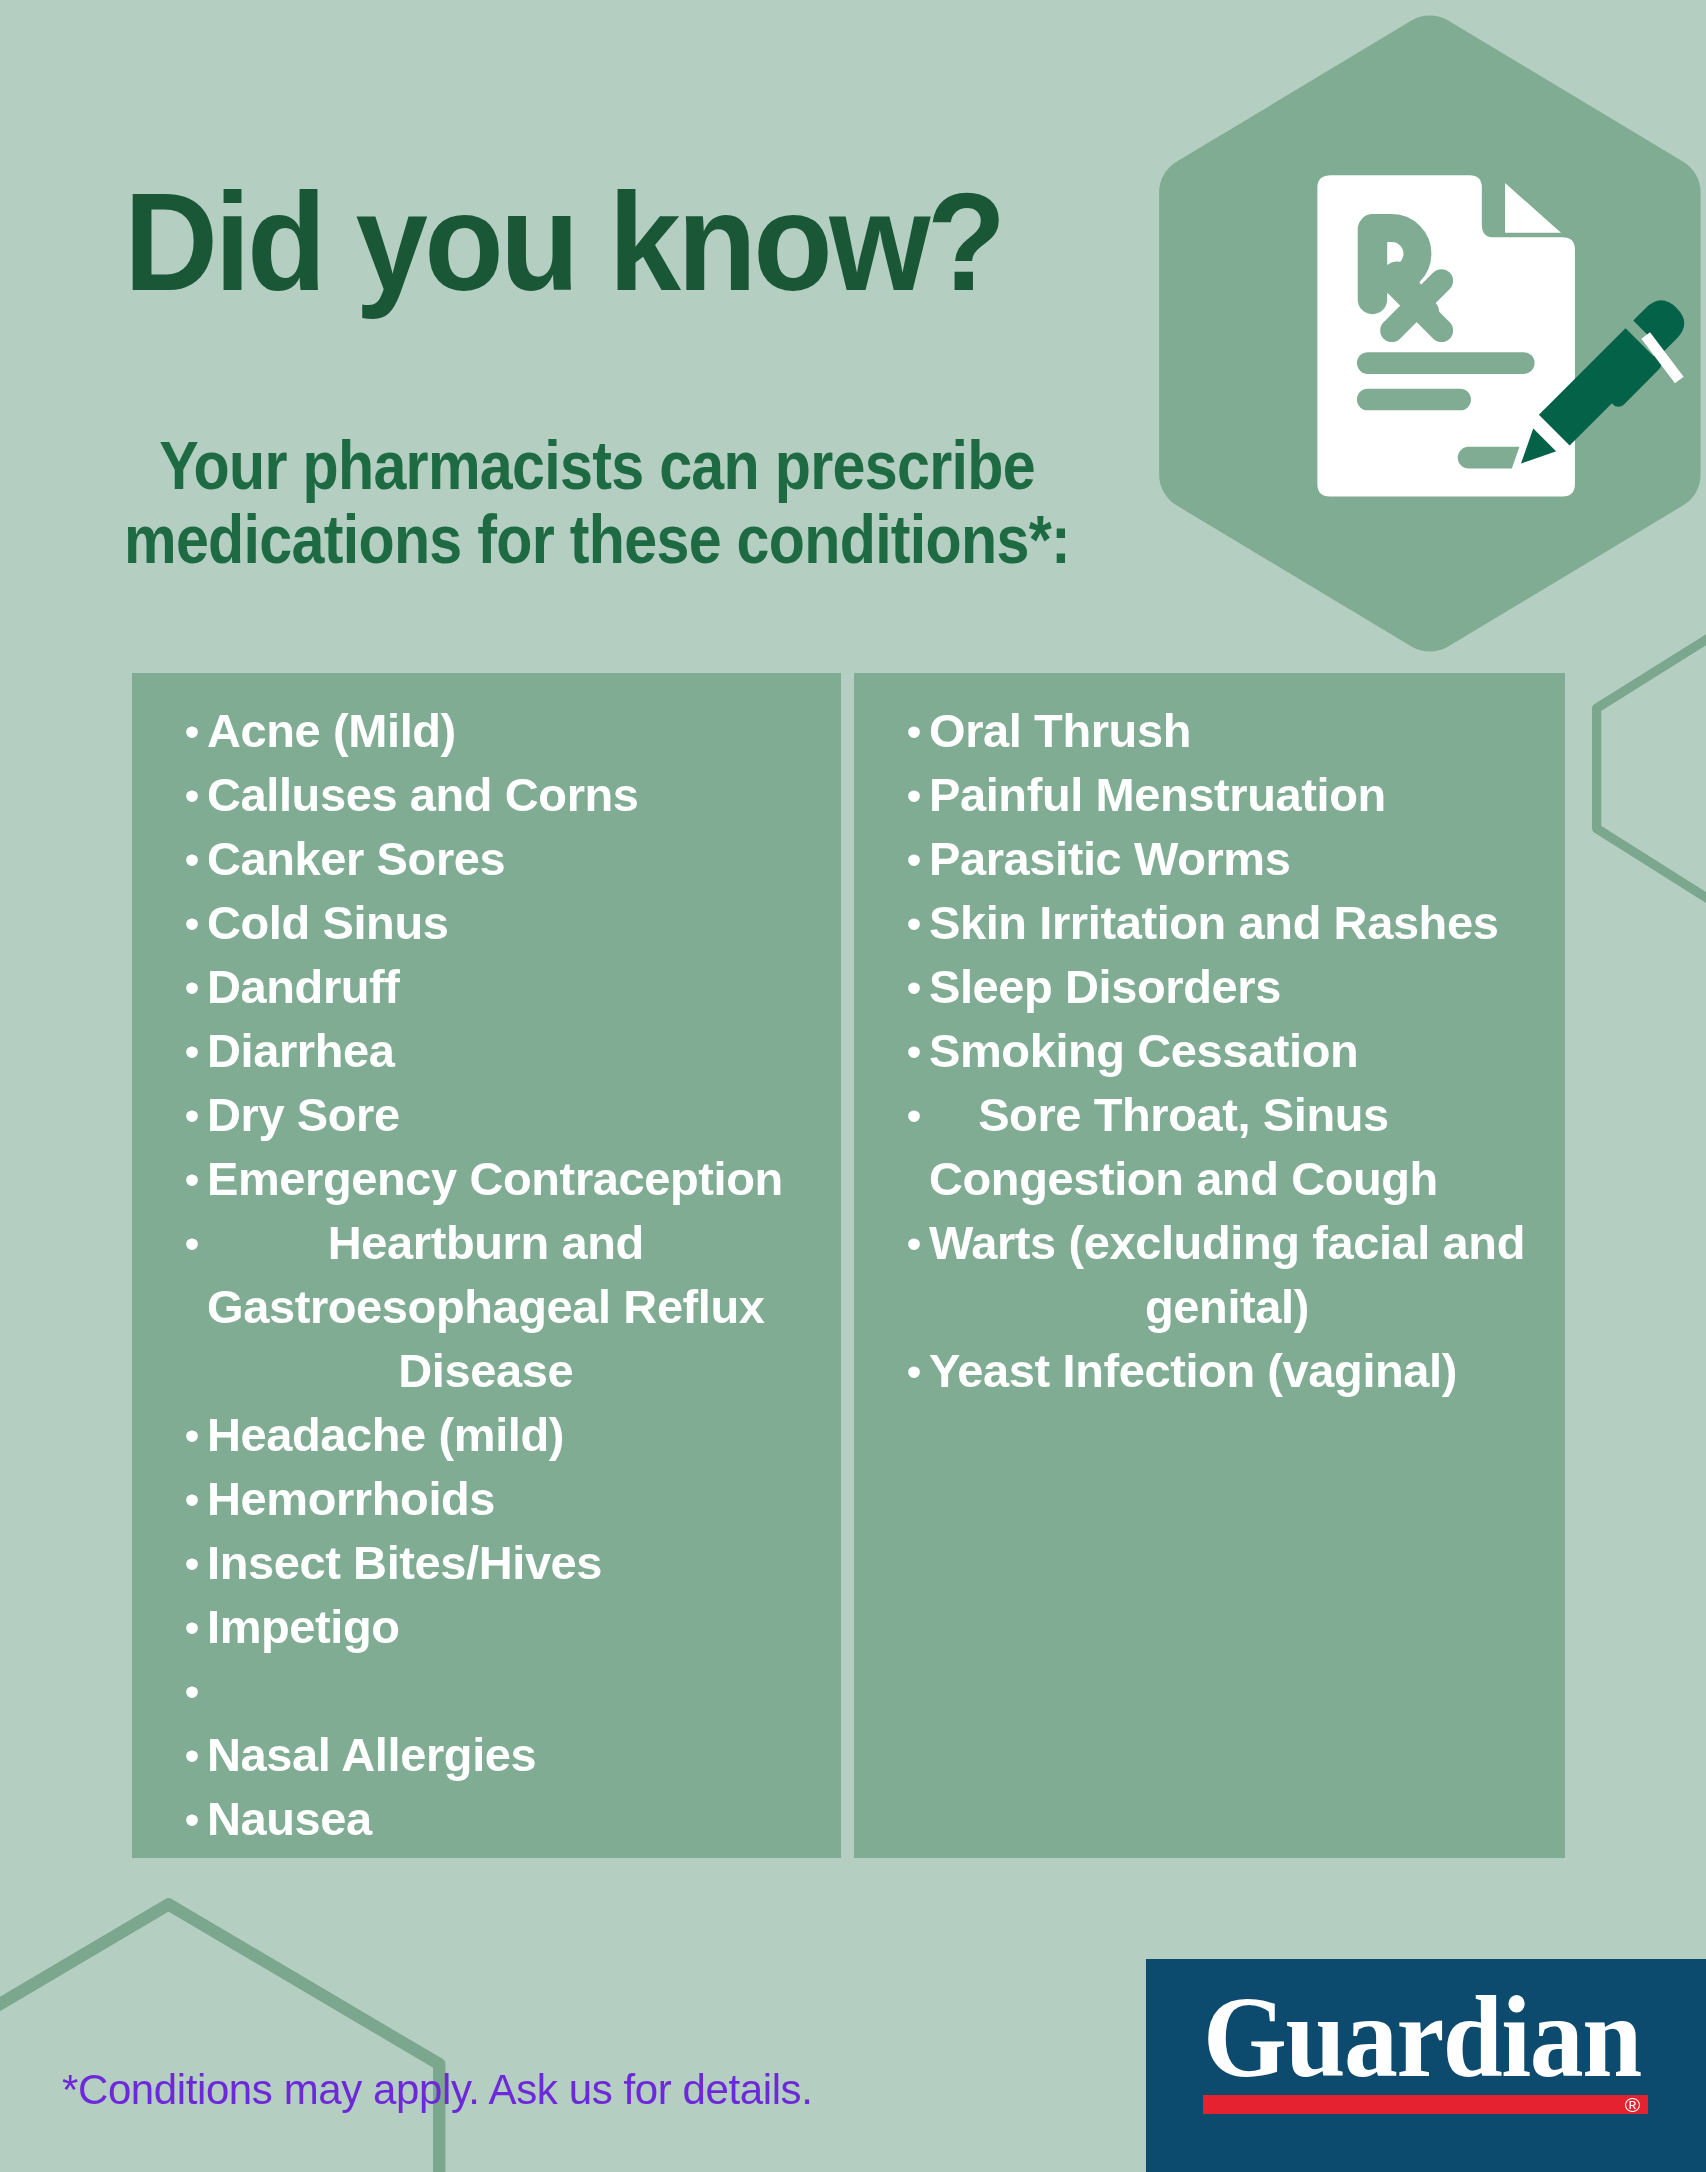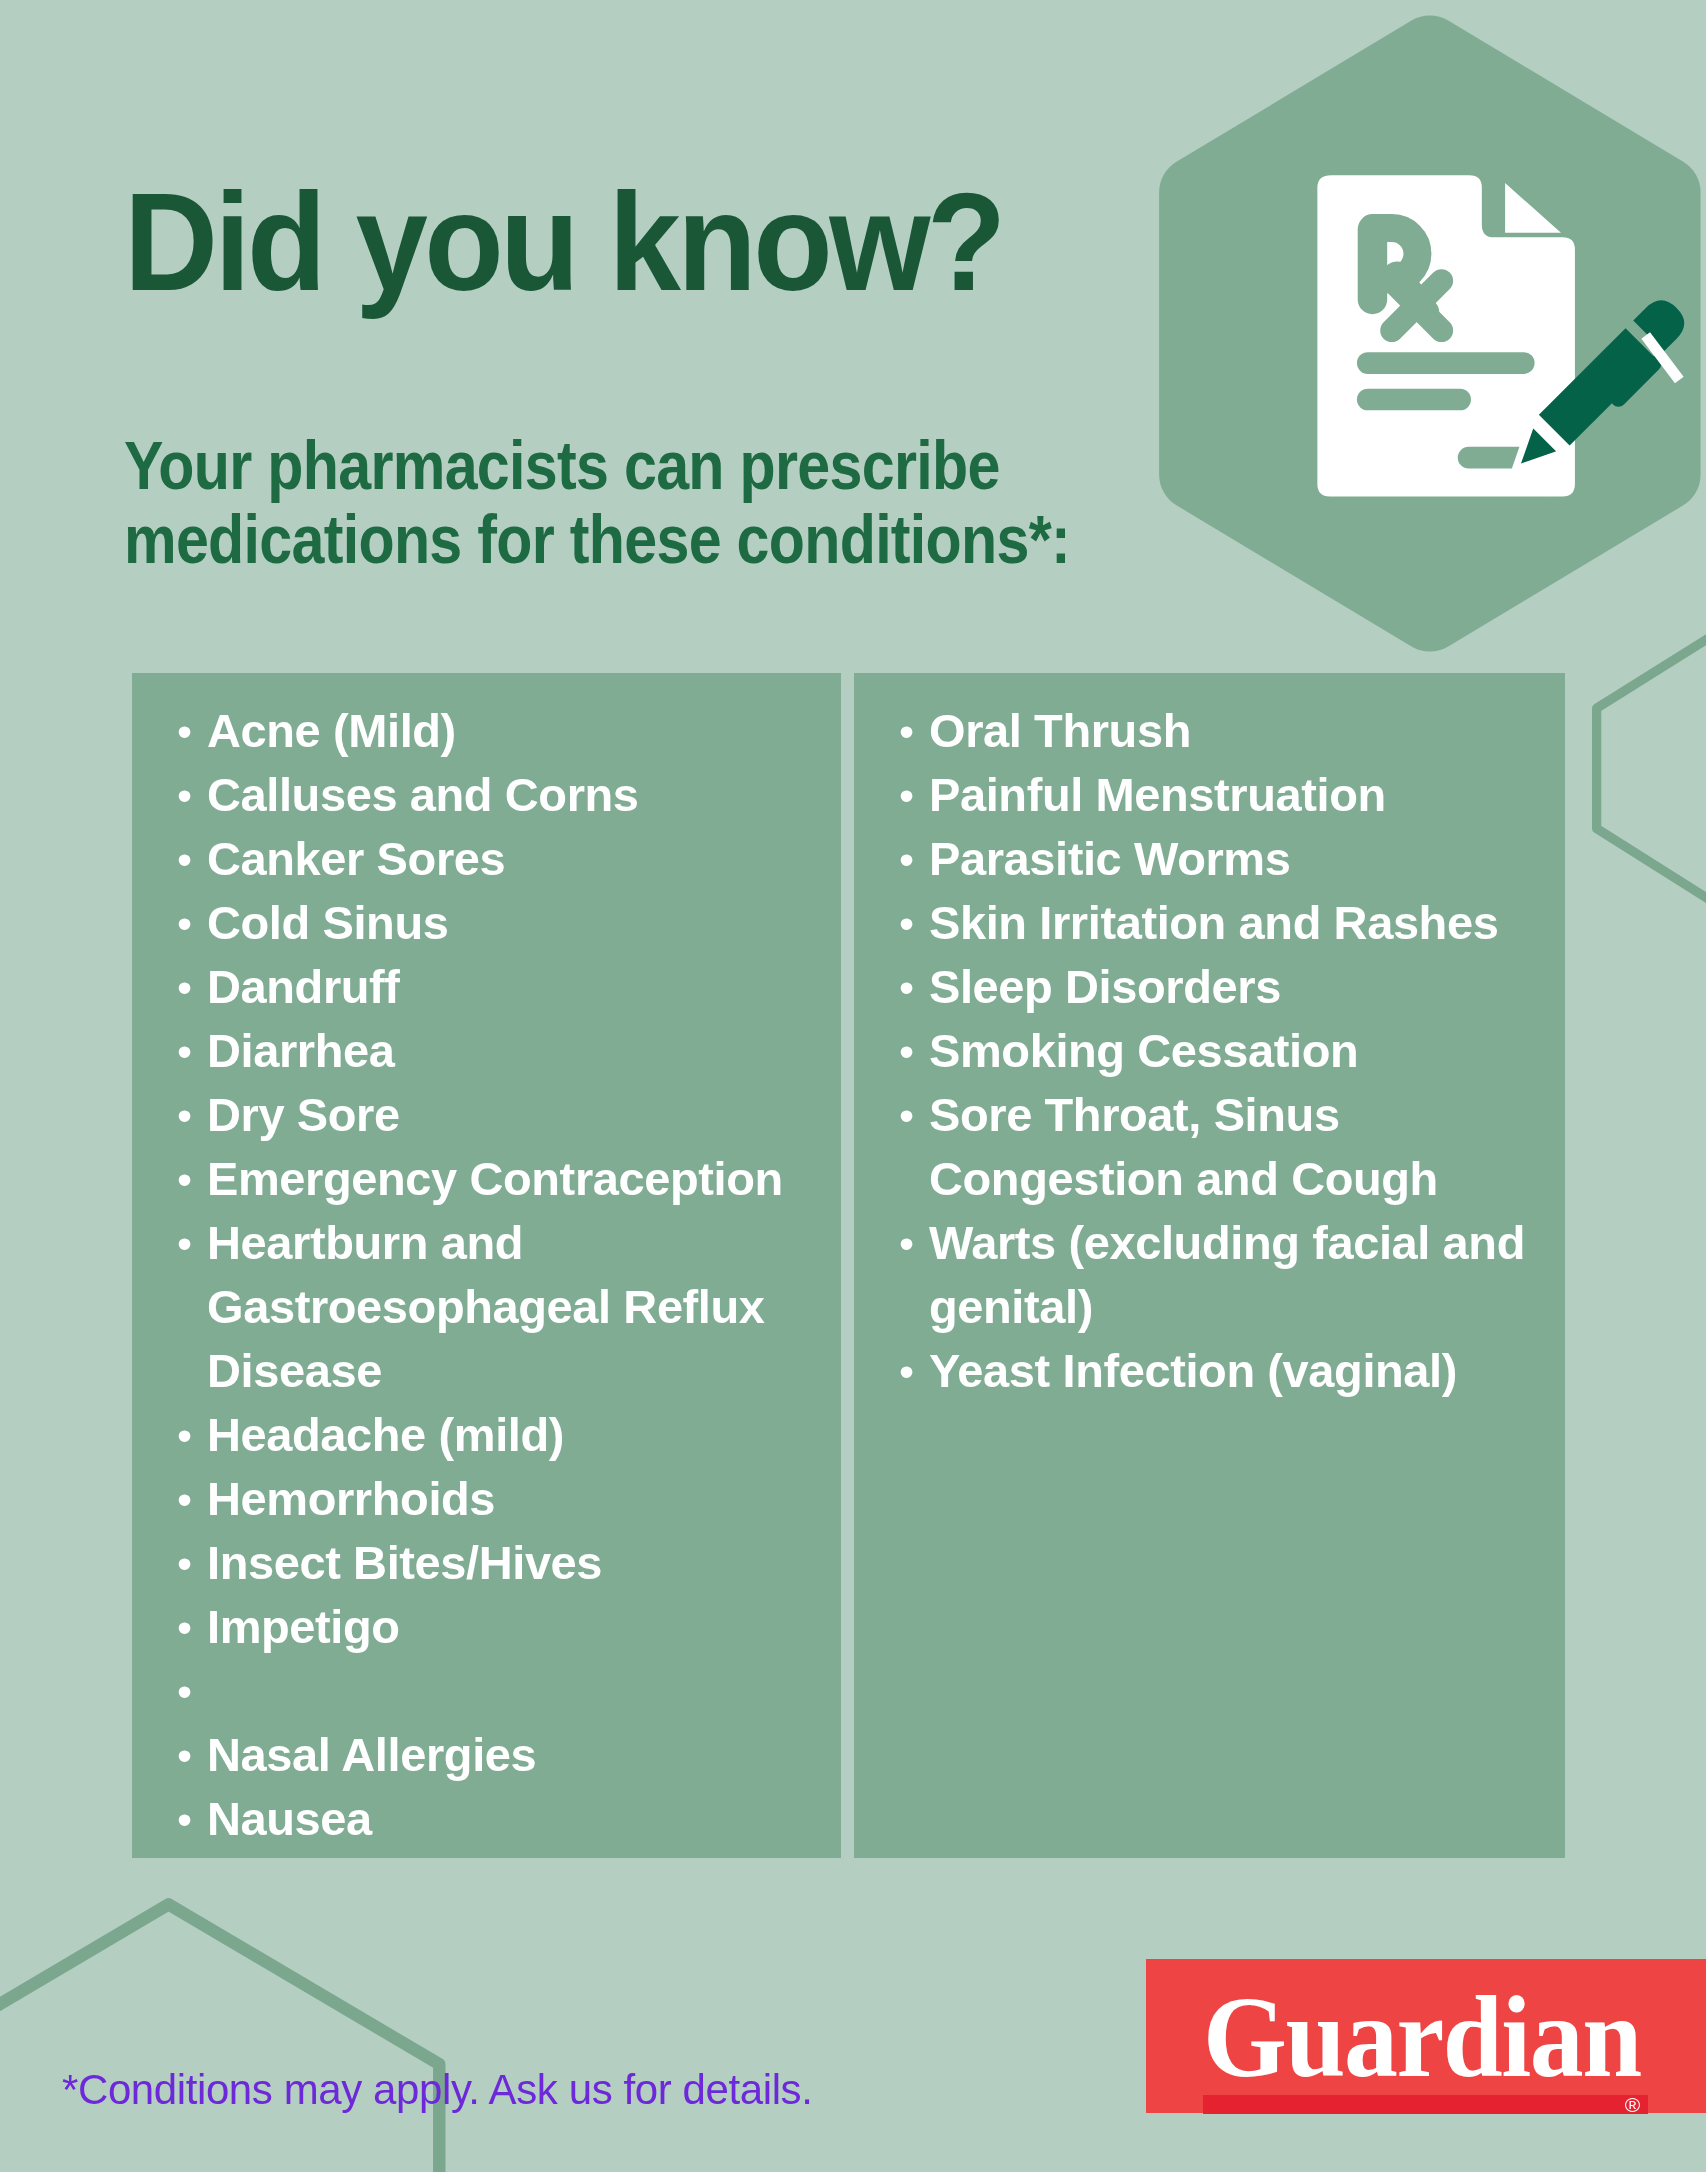--- a/index.html
+++ b/index.html
@@ -1,19 +1,20 @@
 <!DOCTYPE html>
 <html style="font-size:12.4px"><head>
 <meta charset="utf-8">
 <style>
   html,body { margin:0; padding:0; background:#888; }
   #poster {
     position:relative; width:1707px; height:2172px;
     background:#b4cfc2; overflow:hidden;
     font-family:"Liberation Sans", sans-serif;
+    text-align:center;
   }
   #bgart { position:absolute; left:0; top:0; width:1707px; height:2172px; z-index:0; }
 
   .title {
     position:absolute; left:124px; top:172px; z-index:2;
     font-size:140px; font-weight:bold; letter-spacing:-3.9px;
     color:#1a5737; line-height:140px; white-space:pre;
     transform:scaleX(0.93); transform-origin:left top;
   }
   .subtitle {
@@ -35,22 +36,22 @@
   .item .bullet { width:30px; font-size:43px; flex:0 0 30px; }
   .item .txt { font-size:47px; letter-spacing:-0.4px; white-space:pre;font-weight:bold; }
 
   .footnote {
     position:absolute; left:62px; top:2069px; z-index:3;
     font-size:42px; color:#6d28d9; line-height:42px; white-space:pre;
     letter-spacing:-0.4px;
   }
 
   .brand-block {
-    position:absolute; left:1146px; top:1959px; width:561px; height:154px;
-    background:#ef4444; z-index:2;
+    position:absolute; left:1146px; top:1959px; width:561px; height:213px;
+    background:#0c4a6e; z-index:2;
   }
   .brand-word {
     position:absolute; left:57px; top:20px;
     font-family:"Liberation Serif", serif; font-weight:bold;
     font-size:116px; line-height:116px; letter-spacing:-1.6px; color:#ffffff;
     transform:scaleX(0.93); transform-origin:left top; white-space:pre;
   }
   .brand-bar {
     position:absolute; left:57px; top:136px; width:445px; height:18.6px;
     background:#e52330;

